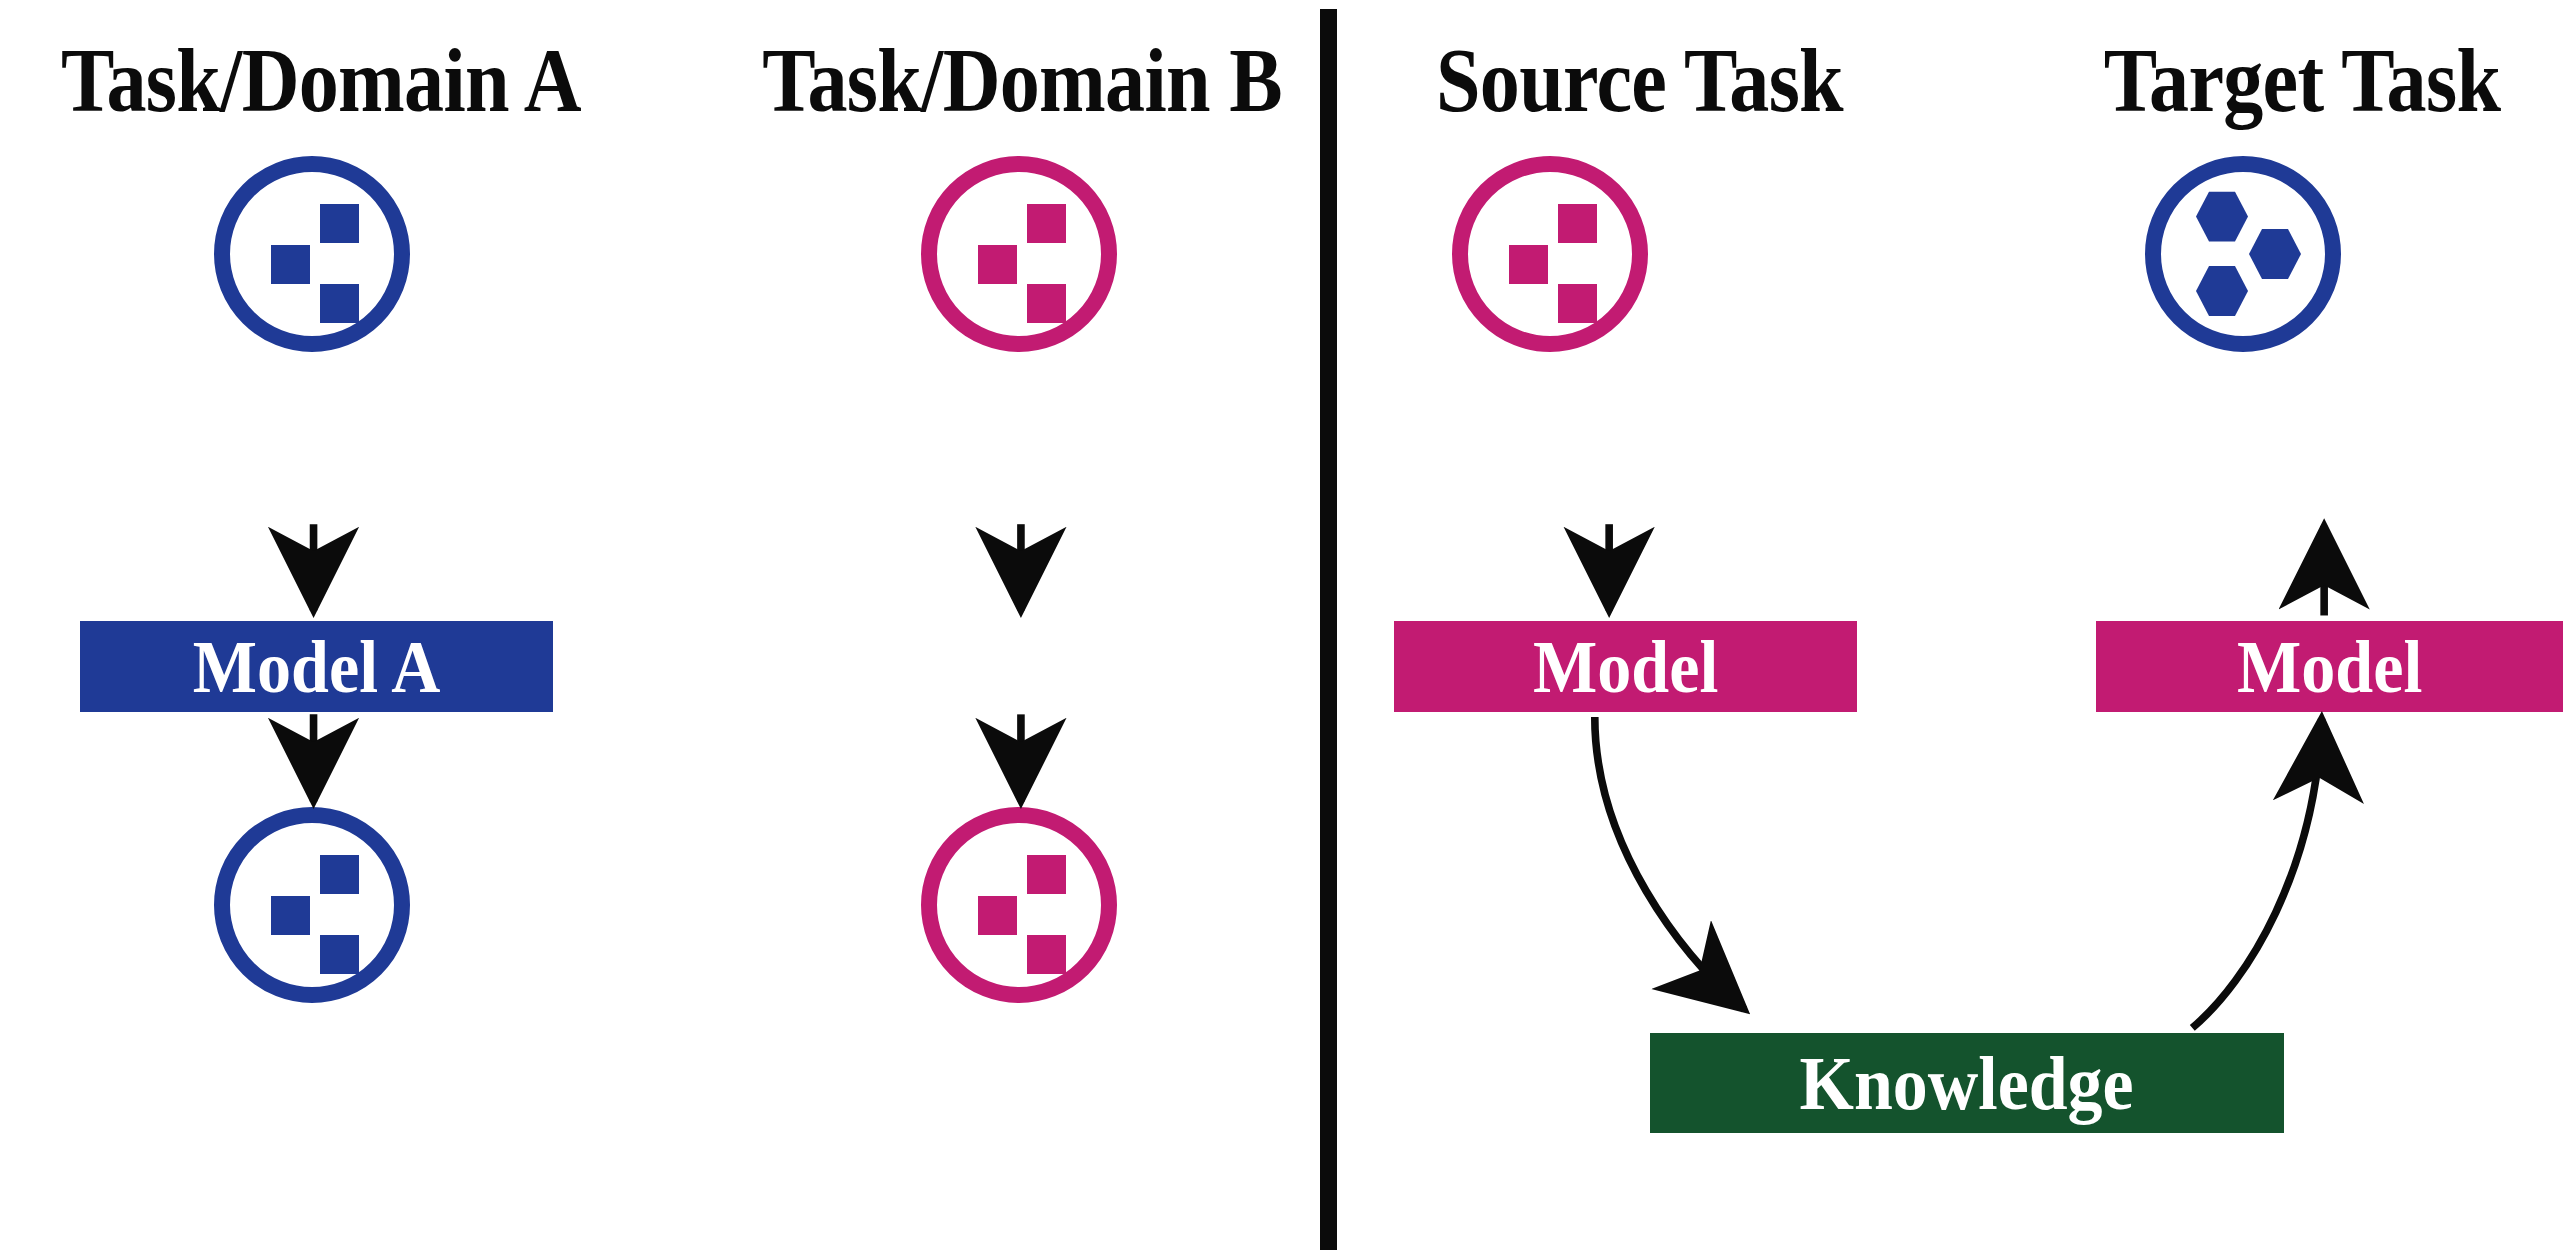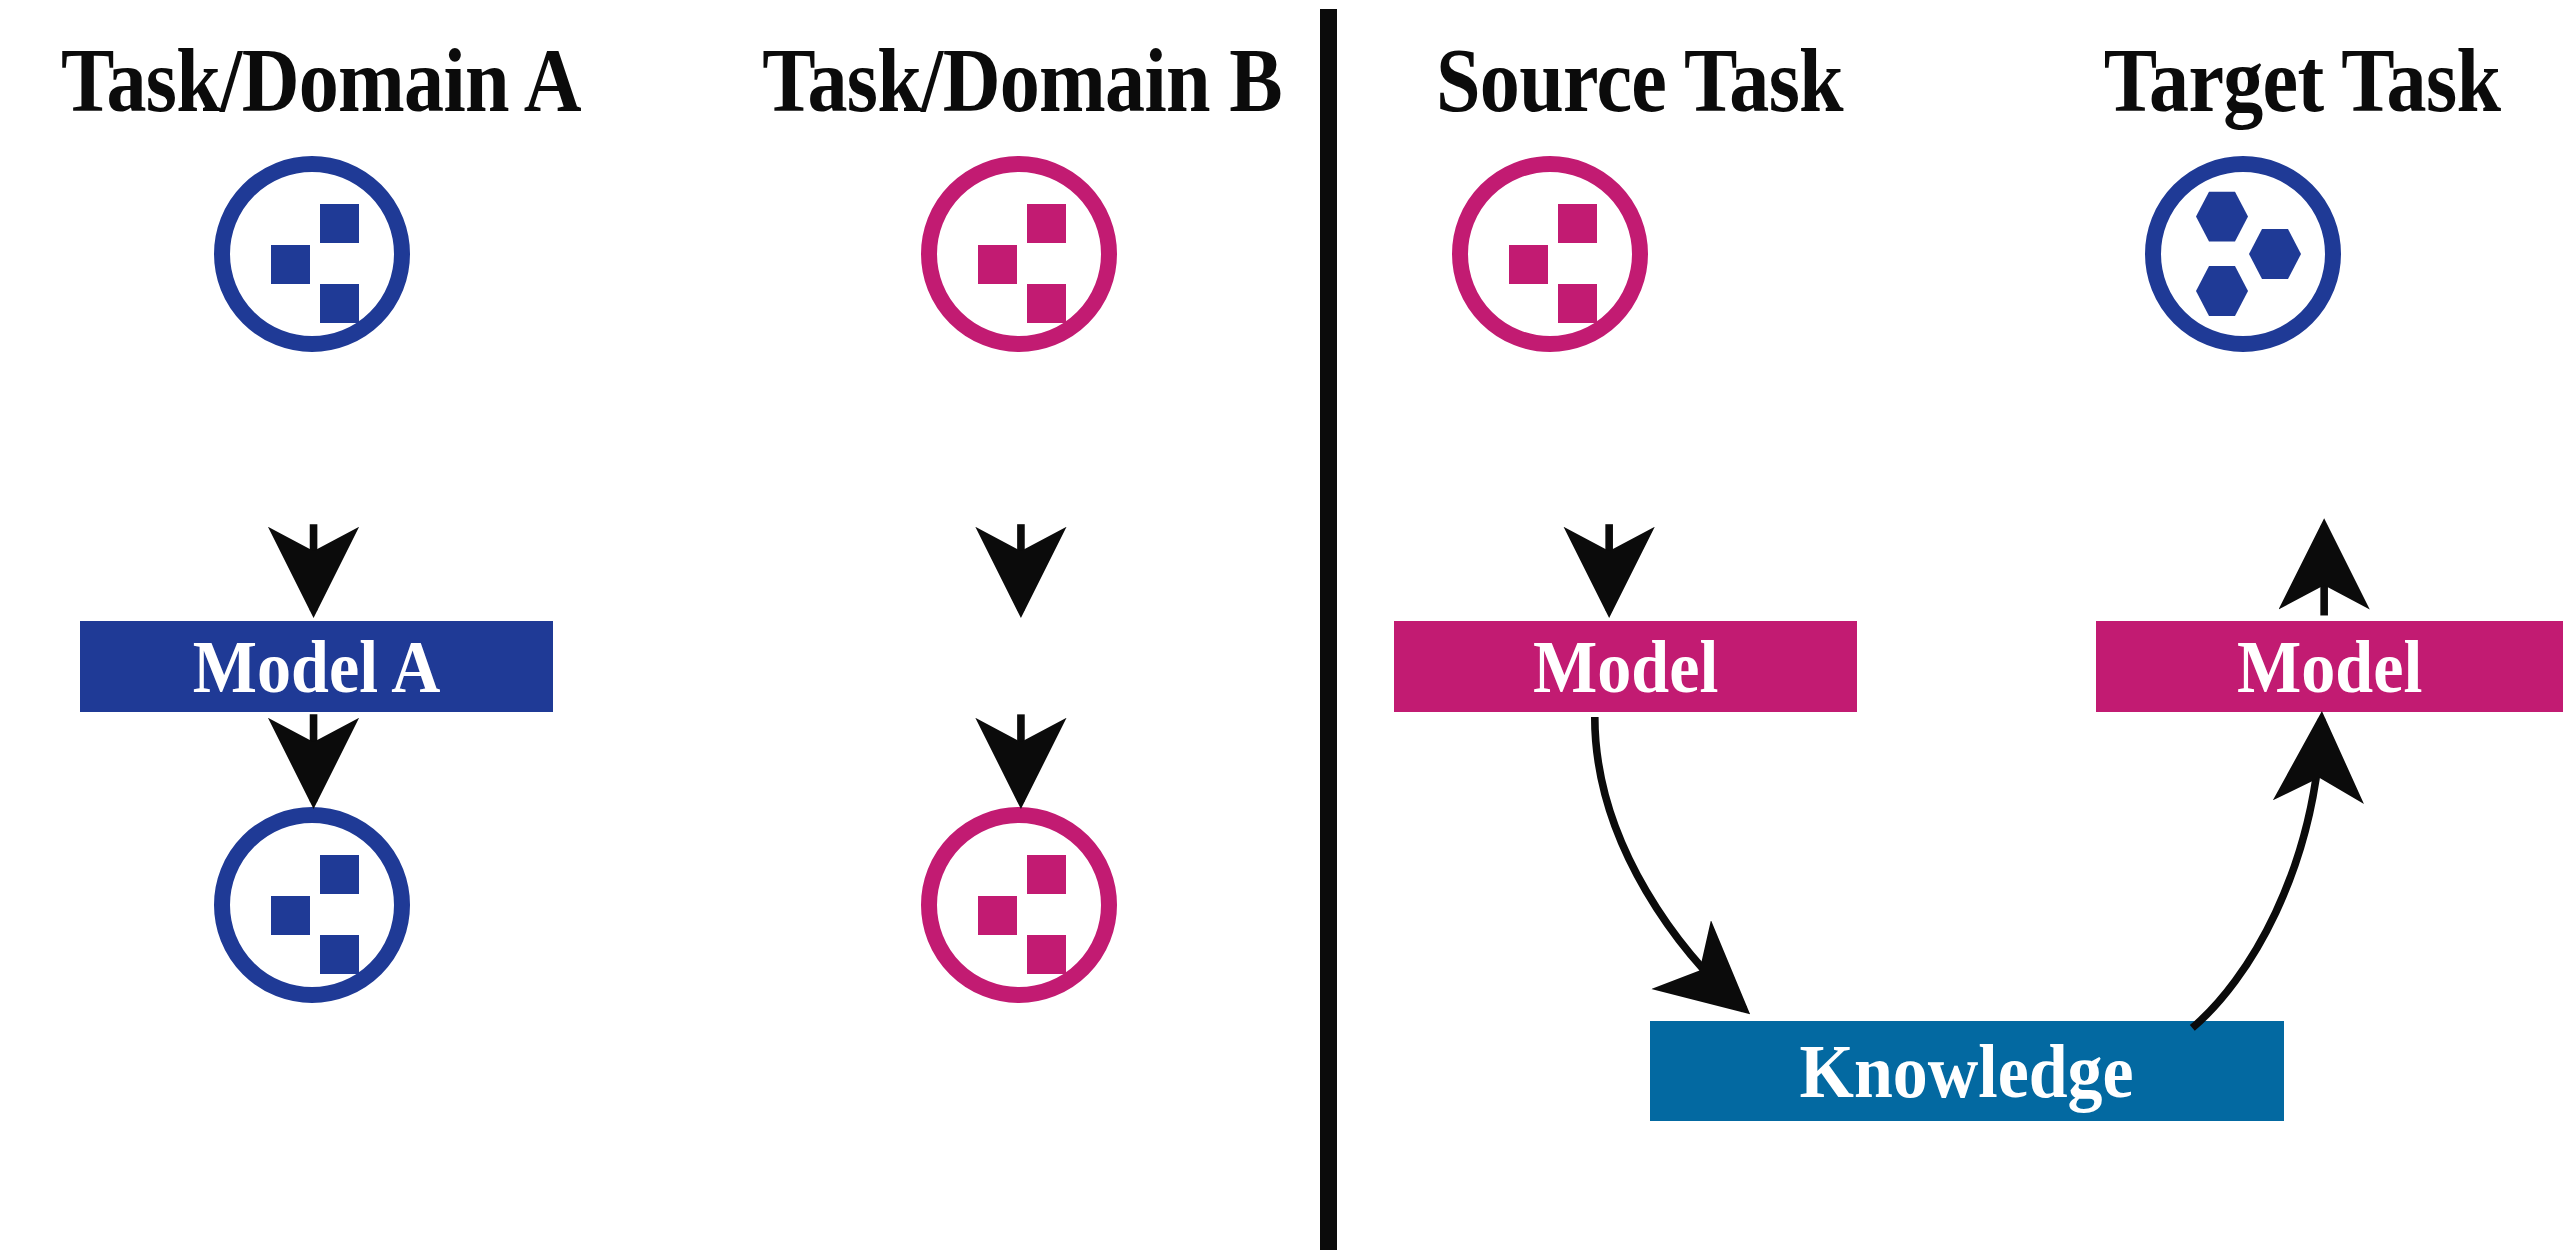--- a/index.html
+++ b/index.html
@@ -74,21 +74,21 @@
     color:#ffffff;
     font-family:"Liberation Serif", serif;
     font-weight:bold;
     line-height:1;
     white-space:nowrap;
     text-align:center;
   }
   .label-box span{ display:inline-block; transform:scaleX(0.92); }
   .bg-blue { background:#1f3a96; }
   .bg-pink { background:#c21b72; }
-  .bg-dark { background:#0369a1; }
+  .bg-dark { background:#14532d;margin-top:12px; }
 
   
   #arrows{ position:absolute; left:0; top:0; width:2576px; height:1258px; pointer-events:none; }
 </style>
 </head>
 <body>
 
 <div id="stage">
 
   <div id="hdr-a" class="col-header">Task/Domain A</div>

